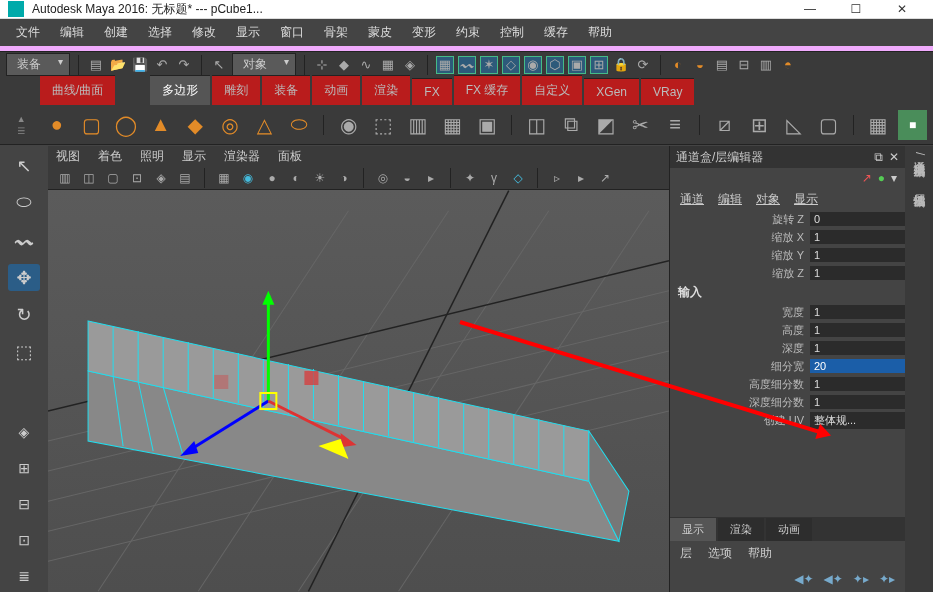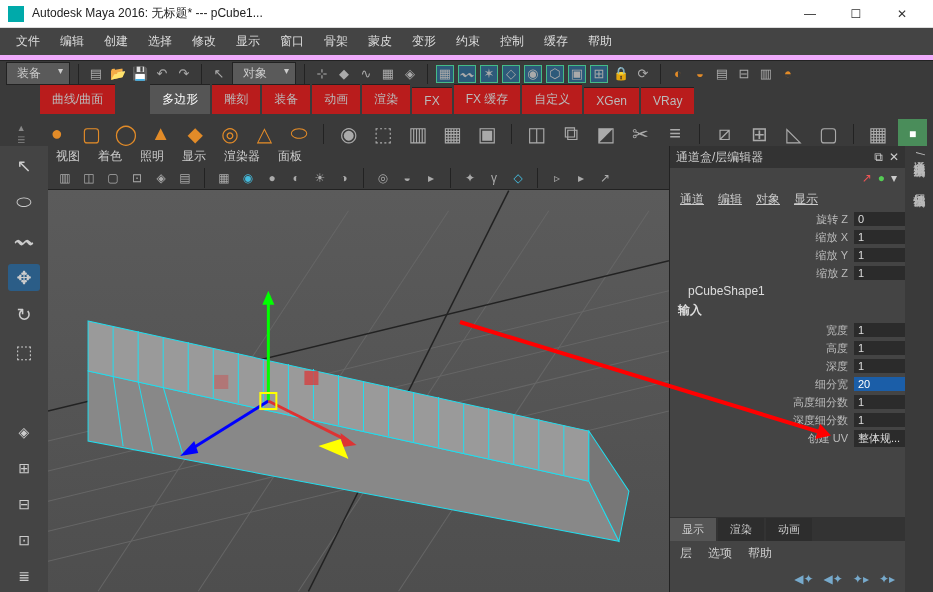--- a/index.html
+++ b/index.html
@@ -1,18 +1,18 @@
 <!DOCTYPE html>
 <html><head>
 <meta charset="utf-8">
 <style>
 * { margin: 0; padding: 0; box-sizing: border-box; font-family: "Microsoft YaHei", sans-serif; font-size: 12px; color: #ccc; }
 body { width: 933px; height: 592px; background: #444; overflow: hidden; position: relative; }
 
-.titlebar { height: 28px; background: #fff; color: #000; display: flex; align-items: center; padding: 0 8px; border-bottom: 1px solid #ddd; }
+.titlebar { height: 19px; background: #fff; color: #000; display: flex; align-items: center; padding: 0 8px; border-bottom: 1px solid #ddd; }
 .titlebar .logo { width: 16px; height: 16px; background: #0aa; margin-right: 8px; display: inline-block; }
 .titlebar .title { color: #222; flex: 1; }
 .titlebar .winbtn { width: 46px; height: 28px; display: flex; align-items: center; justify-content: center; color: #333; cursor: pointer; }
 
 .menubar { height: 32px; background: #444; display: flex; align-items: center; padding: 0 6px; border-bottom: 5px solid #f0abfc; }
 .menubar span { padding: 0 10px; cursor: pointer; color: #ddd; }
 
 .statusbar { height: 26px; background: #3a3a3a; border-top: 1px solid #222; display: flex; align-items: center; padding: 0 6px; gap: 4px; }
 .statusbar .combo { background: #5a5a5a; padding: 2px 28px 2px 10px; border: 1px solid #222; position: relative; }
 .statusbar .combo:after { content: '▾'; position: absolute; right: 6px; font-size: 10px; }
@@ -46,21 +46,21 @@
 .vp-tools .ico.blue { color: #4bd; }
 .vp-canvas { flex: 1; background: linear-gradient(#5b5b5b, #4e4e4e); position: relative; overflow: hidden; }
 
 .right-panel { width: 236px; background: #444; display: flex; flex-direction: column; border-left: 1px solid #222; }
 .right-panel .hdr { height: 22px; background: #333; display: flex; align-items: center; justify-content: space-between; padding: 0 6px; }
 .right-panel .hdr .title { color: #ccc; }
 .right-panel .hdr .icons { display: flex; gap: 6px; }
 .rp-menu { height: 22px; display: flex; align-items: center; gap: 14px; padding: 0 10px; }
 .rp-menu span { cursor: pointer; text-decoration: underline; }
 .attrs { flex: 1; overflow: auto; }
-.attr-row { height: 18px; display: flex; align-items: center; margin-left: 44px; }
+.attr-row { height: 18px; display: flex; align-items: center; }
 .attr-row .lbl { width: 140px; text-align: right; padding-right: 6px; color: #bbb; font-size: 11px;}
 .attr-row .val { flex: 1; background: #2b2b2b; padding: 1px 4px; color: #ddd; font-size: 11px;}
 .attr-row .val.selected { background: #1b5ea8; color: #fff; }
 .section-h { padding: 2px 8px; color: #ddd; font-weight: bold; font-size: 12px;}
 .section-sub { padding: 2px 18px; color: #ddd; font-size: 12px;}
 
 .rp-tabs { height: 24px; background: #333; display: flex; align-items: flex-end; margin-top: 6px;}
 .rp-tabs .t { padding: 4px 12px; background: #2d2d2d; margin-right: 2px; cursor: pointer; font-size: 11px;}
 .rp-tabs .t.active { background: #555; }
 .rp-sub { padding: 4px 10px; display: flex; gap: 16px; }
@@ -337,21 +337,20 @@
           <span class="val">1</span>
         </div>
       <div class="attr-row">
           <span class="lbl">缩放 Y</span>
           <span class="val">1</span>
         </div>
       <div class="attr-row">
           <span class="lbl">缩放 Z</span>
           <span class="val">1</span>
         </div>
-      <div class="section-sub">pCubeShape1</div>
       <div class="section-h">输入</div>
       <div class="attr-row">
           <span class="lbl">宽度</span>
           <span class="val">1</span>
         </div>
       <div class="attr-row">
           <span class="lbl">高度</span>
           <span class="val">1</span>
         </div>
       <div class="attr-row">

